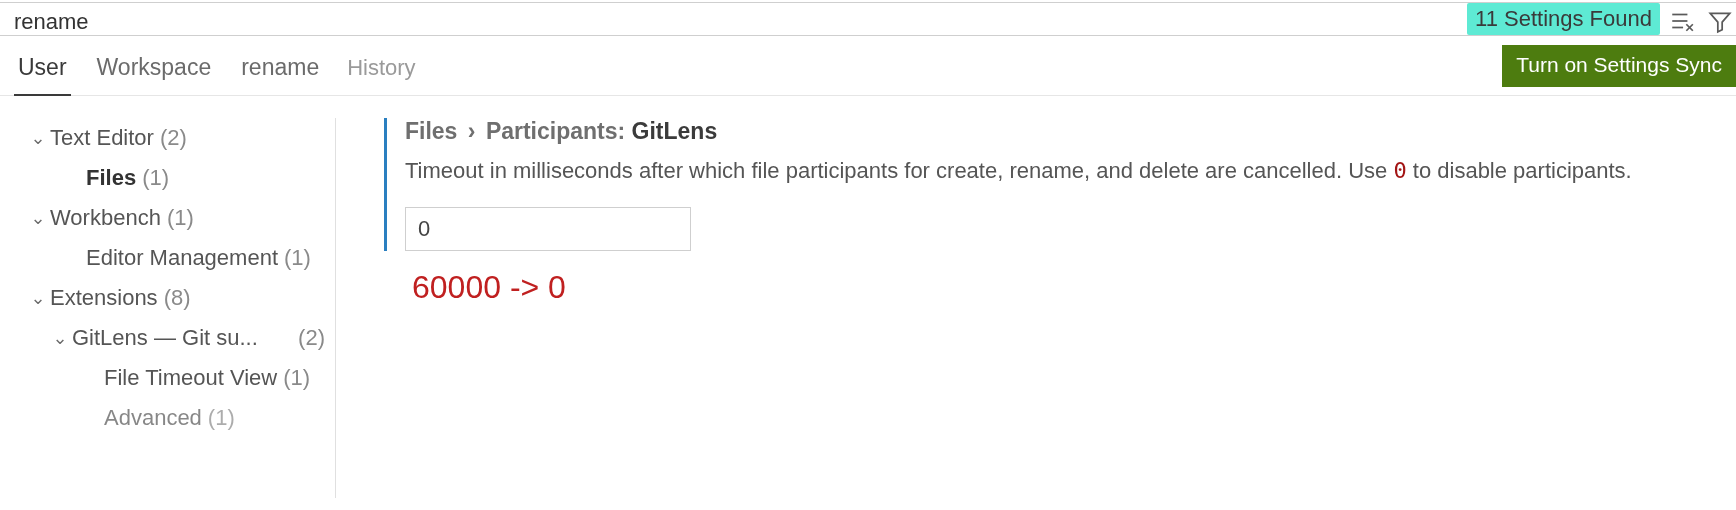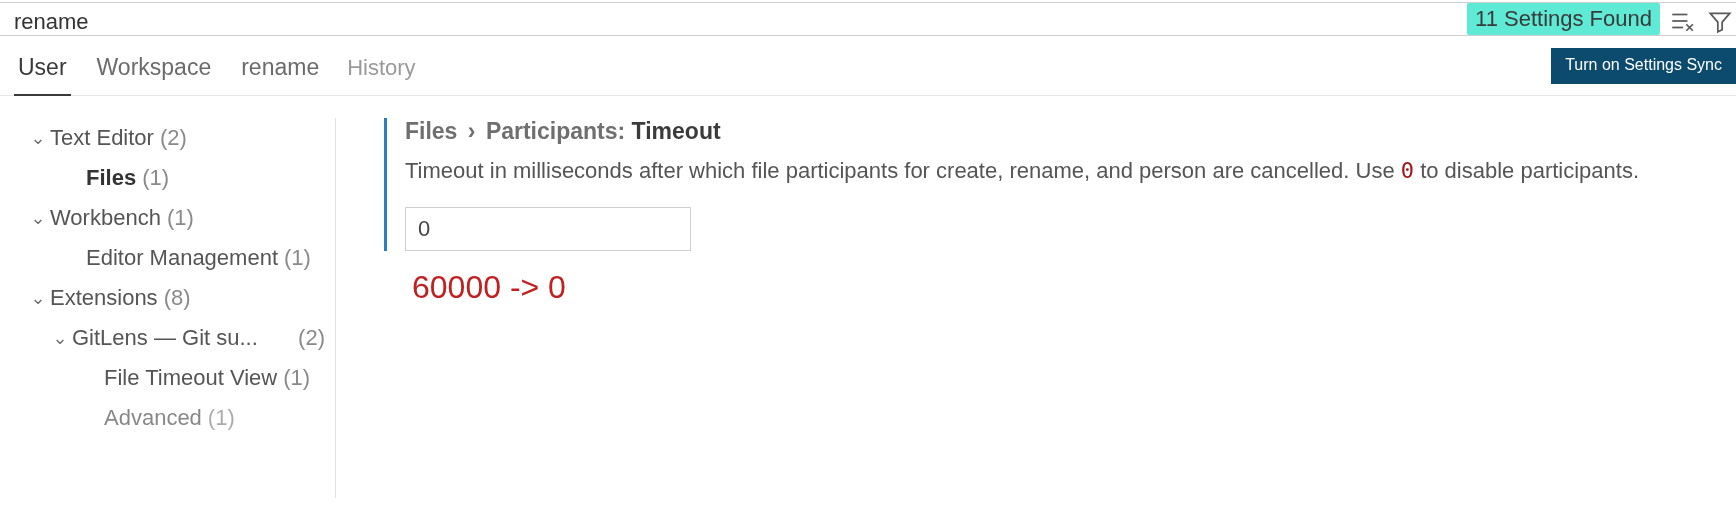--- a/index.html
+++ b/index.html
@@ -83,23 +83,23 @@
     background: #3a3a3a;
   }
   .scope-folder {
     font-size: 22px;
     color: #9a9a9a;
     padding-bottom: 14px;
   }
   .sync-btn {
     margin-left: auto;
     align-self: center;
-    background: #0c4a6e;
+    background: #4d7c0f;
     color: #ffffff;
-    font-size: 16px;
+    font-size: 21px;
     padding: 8px 14px 10px 14px;
     border: none;
     cursor: pointer;
     white-space: nowrap;
     margin-right: 0;
   }
 
   
   .body-split {
     display: flex;
@@ -266,23 +266,23 @@
       <span class="tree-count">(1)</span>
     </div>
   </div>
 
   <div class="main">
     <div class="setting">
       <div class="setting-title">
         <span>Files</span>
         <span class="crumb-sep">›</span>
         <span>Participants:</span>
-        <span class="strong">Timeout</span>
+        <span class="strong">GitLens</span>
       </div>
       <div class="setting-desc">
-        <span>Timeout in milliseconds after which file participants for create, rename, and person are cancelled. Use </span><span class="code-zero">0</span><span> to disable participants.</span>
+        <span>Timeout in milliseconds after which file participants for create, rename, and delete are cancelled. Use </span><span class="code-zero">0</span><span> to disable participants.</span>
       </div>
       <input class="setting-input" type="text" value="0" style="">
     </div>
     <div class="annotation">60000 -&gt; 0</div>
   </div>
 
 </div>
 
 </body></html>

